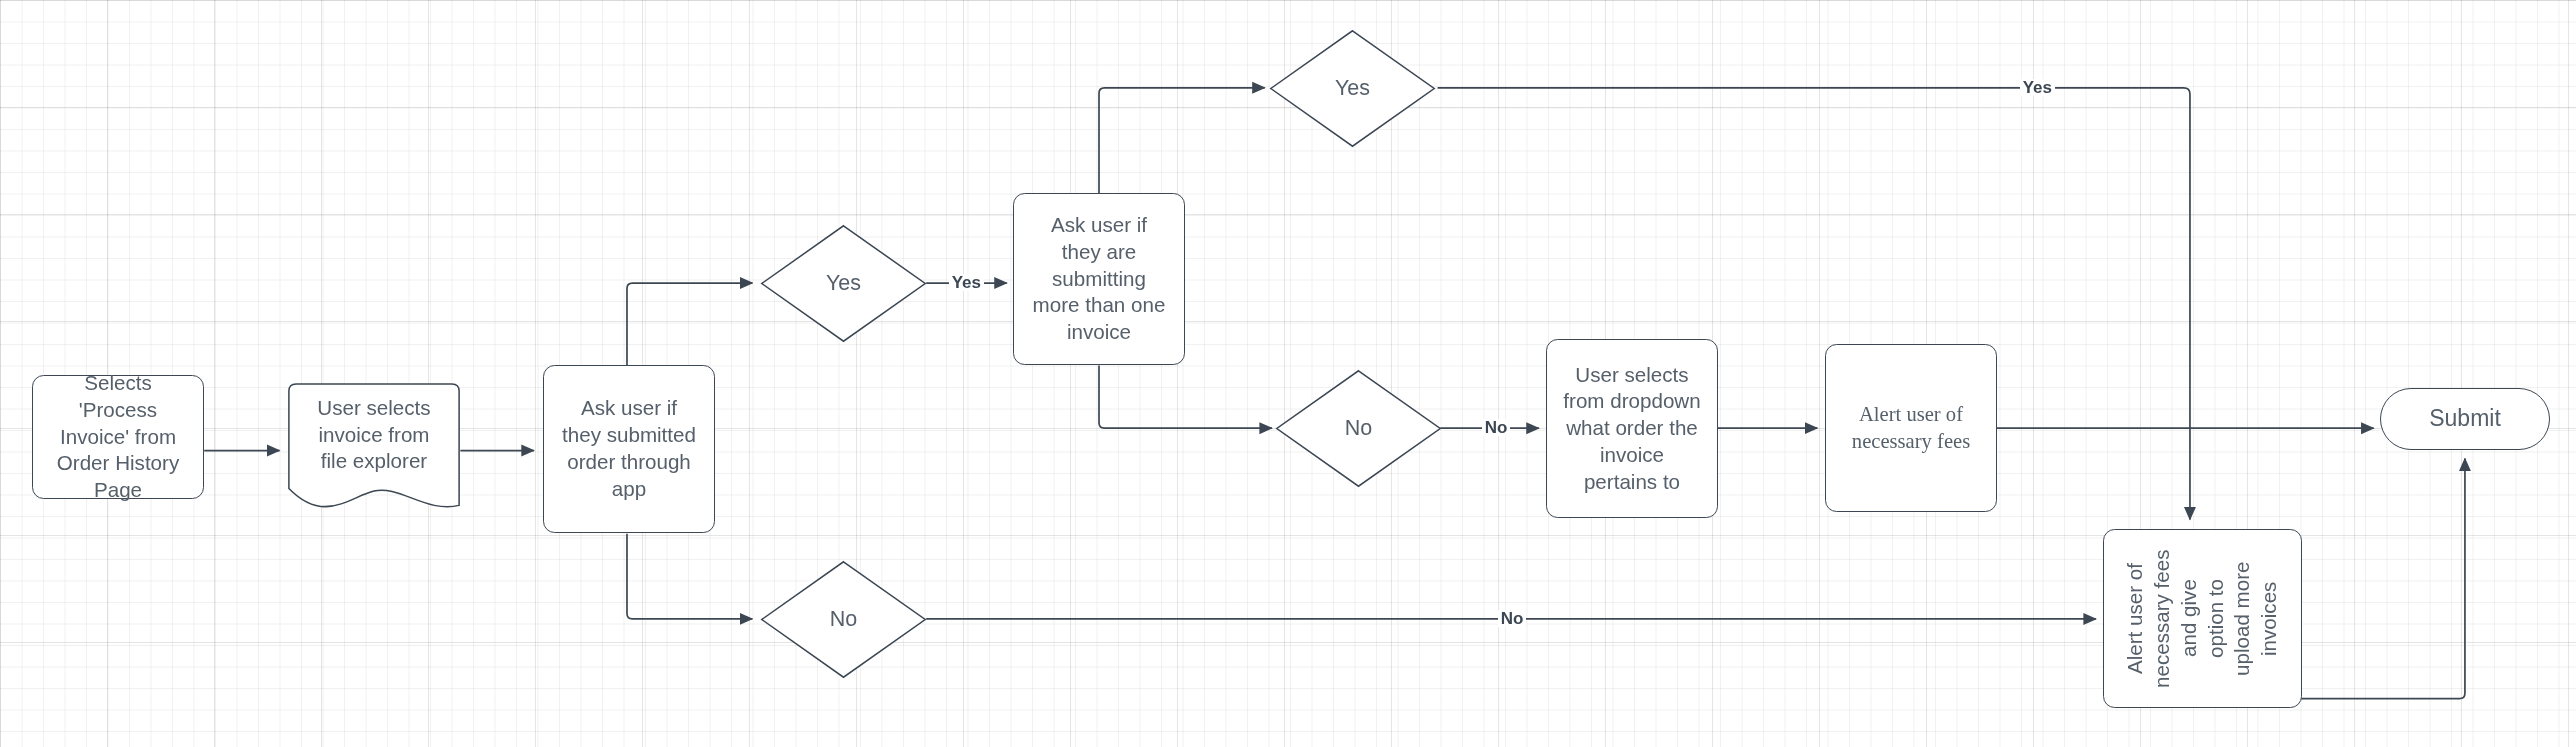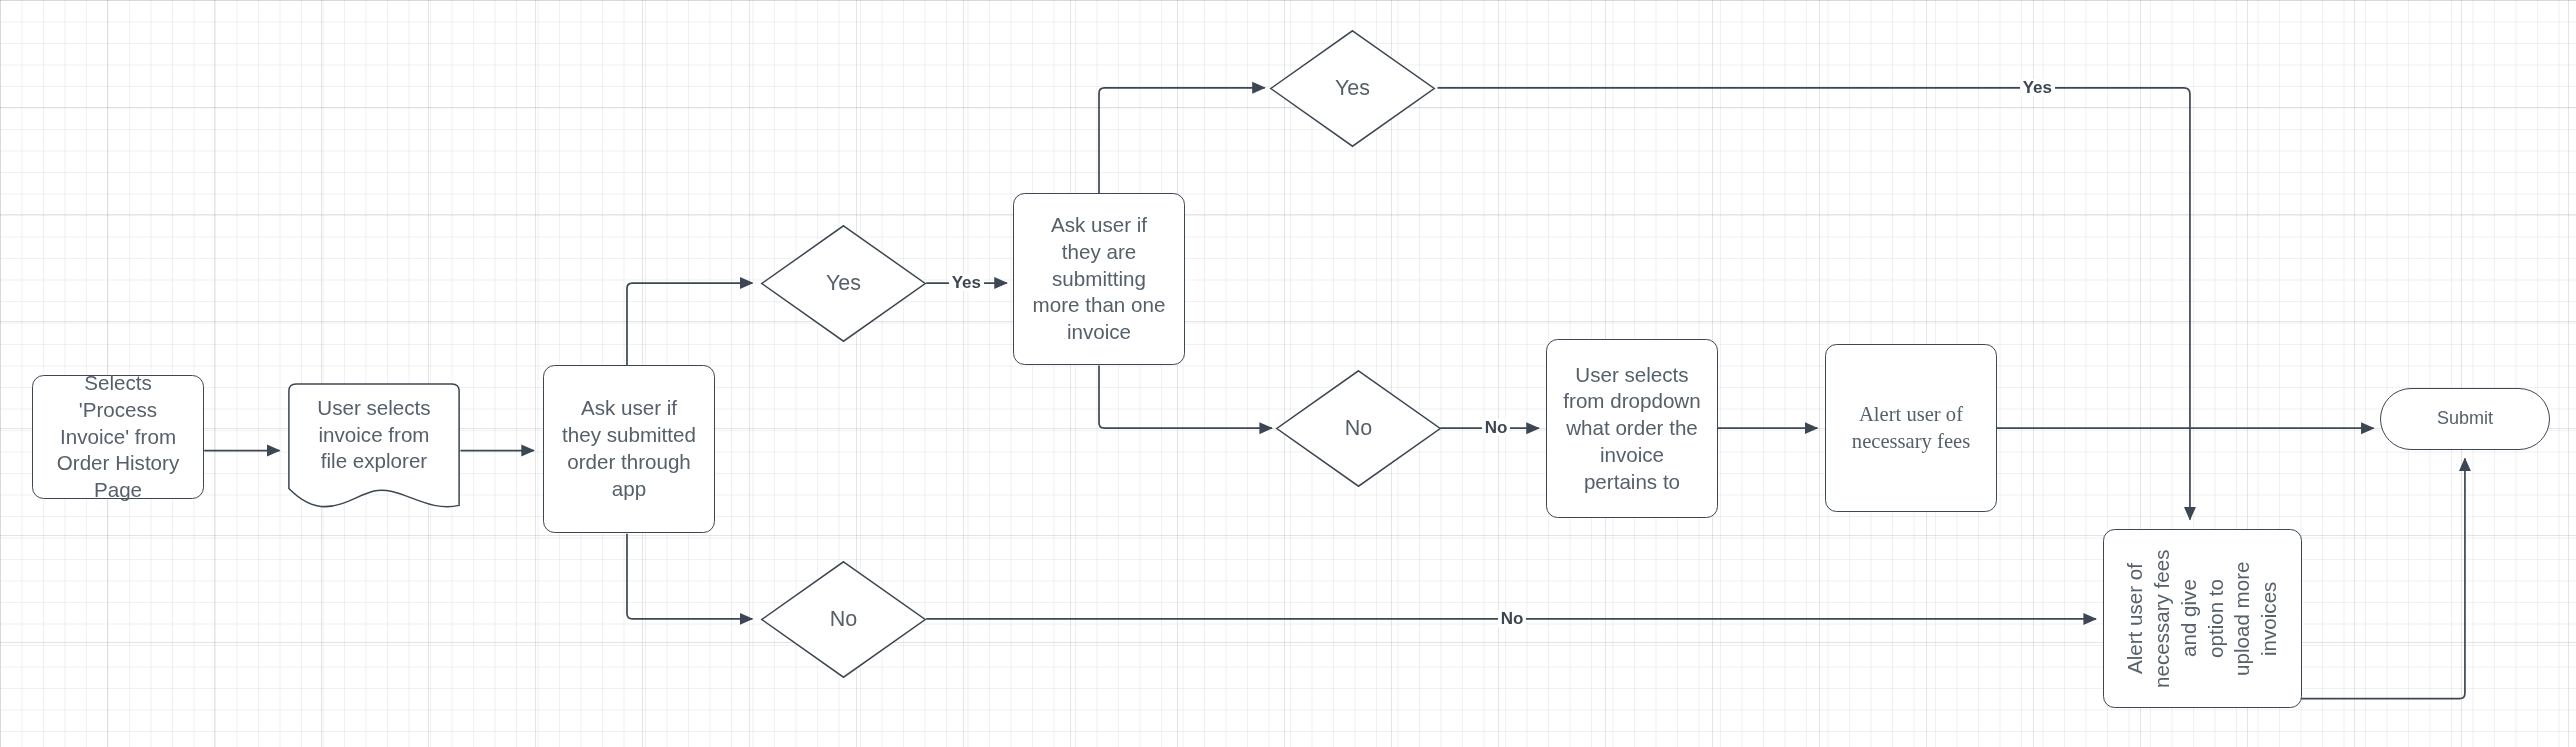--- a/index.html
+++ b/index.html
@@ -218,21 +218,21 @@
   <div class="node rounded" style="left:1825px; top:344px; width:172px; height:168px;font-family:Liberation Serif, serif;">Alert user of
 necessary fees</div>
 
   <div class="node rounded vertical-text" style="left:2103px; top:529px; width:199px; height:179px;">Alert user of
 necessary fees
 and give
 option to
 upload more
 invoices</div>
 
-  <div class="node pill" style="left:2380px; top:388px; width:170px; height:62px; font-size:18px;">Submit</div>
+  <div class="node pill" style="left:2380px; top:388px; width:170px; height:62px; font-size:23px;">Submit</div>
 
   <div class="edge-label" style="left:949px; top:274px;">Yes</div>
 
   <div class="edge-label" style="left:1482px; top:419px;">No</div>
 
   <div class="edge-label" style="left:2020px; top:79px;">Yes</div>
 
   <div class="edge-label" style="left:1498px; top:610px;">No</div>
 
 </div>

